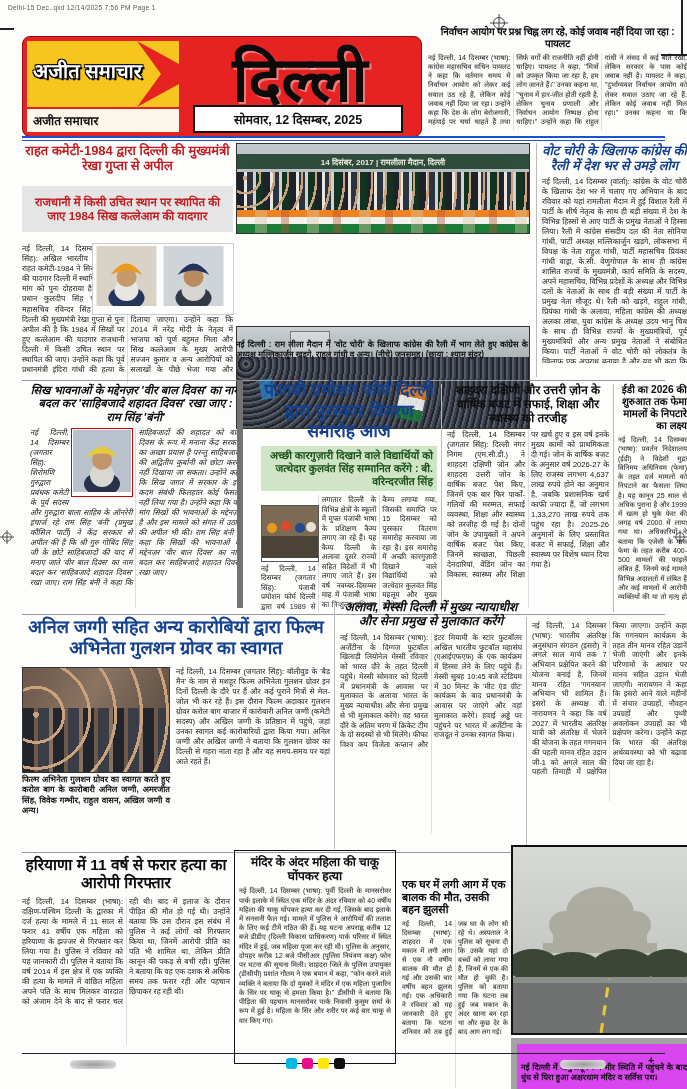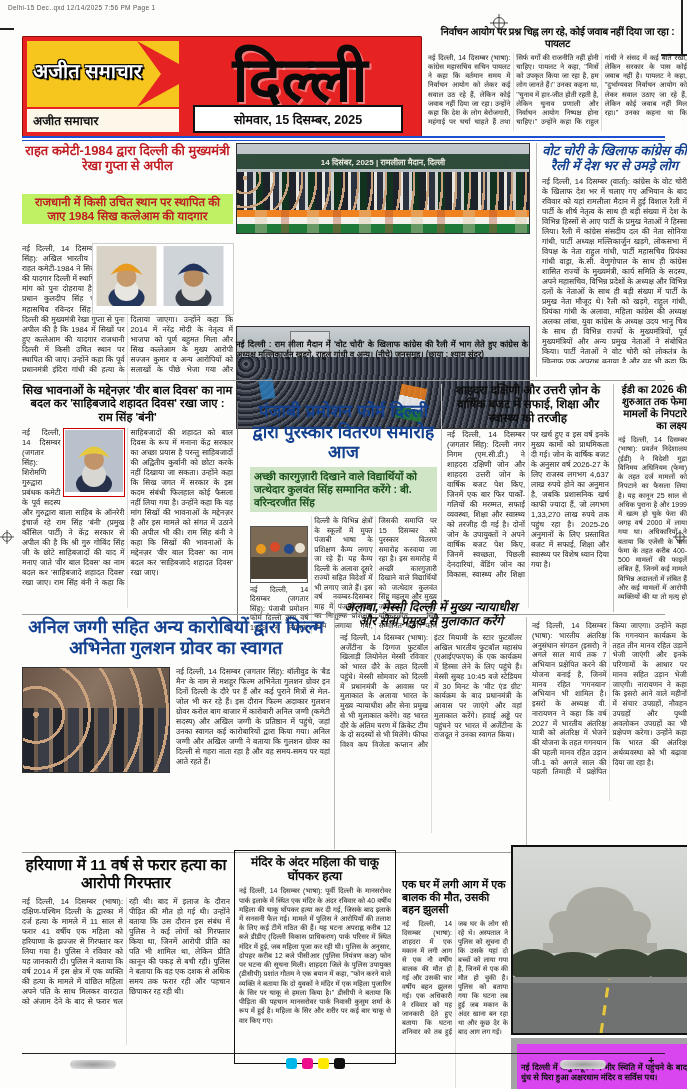--- a/index.html
+++ b/index.html
@@ -6,21 +6,21 @@
   .page{position:relative;width:687px;height:1089px;margin:0 auto;background:#fdfdfb;
         font-family:"Liberation Sans","DejaVu Sans",sans-serif;color:#111;overflow:hidden;}
   .abs{position:absolute;}
   
   .printline{position:absolute;top:4px;left:8px;font-size:6.5px;color:#555;letter-spacing:.3px;}
   .regmark{position:absolute;color:#444;}
   .trim-v{position:absolute;background:#222;}
   .trim-h{position:absolute;background:#222;}
   
   .masthead{position:absolute;left:22px;top:36px;width:398px;height:99px;background:#e62222;
-            border:1px solid #8f0d0d;border-radius:1px;}
+            border:1px solid #8f0d0d;border-radius:8px;}
   .brand-box{position:absolute;left:4px;top:4px;width:152px;height:66px;background:#f6c61e;overflow:hidden;}
   .brand-box .chev{position:absolute;right:-18px;top:0;width:60px;height:100%;background:#e62222;
             clip-path:polygon(0 0,100% 50%,0 100%,40% 50%);}
   .brand-text{position:absolute;left:6px;top:16px;width:130px;font-size:20px;font-weight:bold;color:#fff;
             text-shadow:-1px -1px 0 #000,1px -1px 0 #000,-1px 1px 0 #000,1px 1px 0 #000,2px 2px 0 #000;}
   .brand-sub{position:absolute;left:4px;top:72px;width:152px;height:23px;background:#fdf7ea;
             font-size:12px;font-weight:bold;color:#111;display:flex;align-items:center;padding-left:6px;box-sizing:border-box;}
   .paper-title{position:absolute;left:158px;top:-6px;width:238px;height:92px;display:flex;align-items:center;justify-content:center;
             font-size:62px;font-weight:bold;color:#0b0b0b;text-shadow:2px 2px 0 #ffffff66;}
   .date-box{position:absolute;left:170px;top:68px;width:206px;height:24px;background:#fff;border:2px solid #111;
@@ -29,23 +29,23 @@
   .blue-rule{position:absolute;left:22px;top:136px;width:643px;height:2px;border-top:2.5px solid #1d50d0;border-bottom:1.5px solid #1d50d0;}
   .hrule{position:absolute;left:22px;width:643px;height:0;border-top:1px solid #9a9a9a;}
   
   .body-txt{font-size:7.6px;line-height:1.32;text-align:justify;color:#161616;overflow:hidden;}
   .cols2{column-count:2;column-gap:6px;column-rule:1px solid #ddd;}
   .cols3{column-count:3;column-gap:6px;column-rule:1px solid #ddd;}
   .hl{font-weight:bold;text-align:center;line-height:1.18;}
   .hl-red{color:#c01e24;}
   .hl-blue{color:#14418f;}
   .hl-black{color:#0d0d0d;}
-  .kicker-pink{background:#bef264;color:#c01e24;font-weight:bold;text-align:center;
-               font-size:11.5px;line-height:1.25;padding:1px 4px;margin:20px 0;}
-  .kicker-green{background:#cfe5c6;color:#1b511b;font-weight:bold;text-align:left;
+  .kicker-pink{background:#e5e5e5;color:#c01e24;font-weight:bold;text-align:center;
+               font-size:11.5px;line-height:1.25;padding:9px 4px;margin:12px 0;}
+  .kicker-green{background:#cfe5c6;color:#1b511b;font-weight:bold;text-align:right;
                font-size:10.5px;line-height:1.25;padding:3px 4px;margin:4px 0;}
   .caption{font-size:8.2px;font-weight:bold;line-height:1.25;text-align:justify;color:#111;}
   
   .photo{position:relative;border:1px solid #333;overflow:hidden;background:#9aa0a8;}
   .stage-backdrop{position:absolute;inset:0;background:linear-gradient(#c3c9cc,#aeb5ba 55%,#8d949b);}
   .stage-bannerbar{position:absolute;left:0;top:10px;width:100%;height:15px;background:#20402c;opacity:.9;
         color:#f3efe2;font-size:8px;font-weight:bold;display:flex;align-items:center;justify-content:center;}
   .stage-people{position:absolute;left:0;top:28px;width:100%;height:40px;
         background:repeating-linear-gradient(90deg,#1d222b 0 7px,#e8e6df 7px 10px,#2c3340 10px 16px,#cfd2cf 16px 19px,#11331f 19px 26px);}
   .stage-people::before{content:"";position:absolute;inset:0;
@@ -107,21 +107,21 @@
       </svg>
   </div>
 
   <header class="masthead">
     <div class="brand-box">
       <div class="chev"></div>
       <div class="brand-text">अजीत समाचार</div>
     </div>
     <div class="brand-sub">अजीत समाचार</div>
     <div class="paper-title">दिल्ली</div>
-    <div class="date-box">सोमवार, 15 दिसम्बर, 2025</div>
+    <div class="date-box">सोमवार, 12 दिसम्बर, 2025</div>
   </header>
 
   <section class="abs" style="left:428px;top:26px;width:259px;height:108px;">
     <div class="hl hl-black" style="font-size:10px;letter-spacing:-0.2px;">निर्वाचन आयोग पर प्रश्न चिह्न लग रहे, कोई जवाब नहीं दिया जा रहा : पायलट</div>
     <div class="body-txt cols3" style="margin-top:3px;height:78px;font-size:7px;">नई दिल्ली, 14 दिसम्बर (भाषा): कांग्रेस महासचिव सचिन पायलट ने कहा कि वर्तमान समय में निर्वाचन आयोग को लेकर कई सवाल उठ रहे हैं, लेकिन कोई जवाब नहीं दिया जा रहा। उन्होंने कहा कि देश के लोग बेरोजगारी, महंगाई पर चर्चा चाहते हैं तथा सिर्फ वर्गों की राजनीति नहीं होनी चाहिए। पायलट ने कहा, ''मित्रों को उपकृत किया जा रहा है, हम लोग जानते हैं।'' उनका कहना था, ''चुनाव में हार-जीत होती रहती है, लेकिन चुनाव प्रणाली और निर्वाचन आयोग निष्पक्ष होना चाहिए।'' उन्होंने कहा कि राहुल गांधी ने संसद में कई बातें रखीं, लेकिन सरकार के पास कोई जवाब नहीं है। पायलट ने कहा, ''दुर्भाग्यवश निर्वाचन आयोग को लेकर सवाल उठाए जा रहे हैं, लेकिन कोई जवाब नहीं मिल रहा।'' उनका कहना था कि निर्वाचन आयोग को जवाब देना ही होगा।</div>
   </section>
 
   <div class="blue-rule"></div>
 
   <section class="abs" style="left:22px;top:143px;width:211px;height:236px;">
@@ -146,56 +146,56 @@
             <circle cx="30" cy="31" r="10" fill="#b98c60"></circle>
             <path d="M14 29 Q30 6 46 29 Q30 20 14 29 Z" fill="#22345e"></path>
           </svg>
       </div>
     </div>
   </section>
 
   <section class="abs" style="left:236px;top:143px;width:294px;height:225px;">
     <figure class="photo abs" style="left:0;top:0;width:292px;height:89px;margin:0;">
       <div class="stage-backdrop"></div>
-      <div class="stage-bannerbar">14 दिसंबर, 2025 | रामलीला मैदान, दिल्ली</div>
+      <div class="stage-bannerbar">14 दिसंबर, 2017 | रामलीला मैदान, दिल्ली</div>
       <div class="stage-people"></div>
       <div class="stage-table"></div>
     </figure>
     <figure class="photo abs" style="left:0;top:92px;width:292px;height:101px;margin:0;">
       <div class="crowd-sky"></div>
       <div class="crowd-screen"></div>
       <div class="crowd-mass crowd-flags"></div>
     </figure>
     <figcaption class="caption abs" style="left:0;top:197px;width:292px;">नई दिल्ली : राम लीला मैदान में 'वोट चोरी' के खिलाफ कांग्रेस की रैली में भाग लेते हुए कांग्रेस के अध्यक्ष मल्लिकार्जुन खड़गे, राहुल गांधी व अन्य। (नीचे) जनसमूह।  (छाया : श्याम सुंदर)</figcaption>
   </section>
 
   <section class="abs" style="left:536px;top:143px;width:151px;height:234px;border-left:1px solid #bbb;padding-left:5px;box-sizing:border-box;">
     <div class="hl hl-blue" style="font-size:13px;font-style:italic;">वोट चोरी के खिलाफ कांग्रेस की रैली में देश भर से उमड़े लोग</div>
     <div class="body-txt" style="margin-top:3px;height:186px;">नई दिल्ली, 14 दिसम्बर (वार्ता): कांग्रेस के वोट चोरी के खिलाफ देश भर में चलाए गए अभियान के बाद रविवार को यहां रामलीला मैदान में हुई विशाल रैली में पार्टी के शीर्ष नेतृत्व के साथ ही बड़ी संख्या में देश के विभिन्न हिस्सों से आए पार्टी के प्रमुख नेताओं ने हिस्सा लिया। रैली में कांग्रेस संसदीय दल की नेता सोनिया गांधी, पार्टी अध्यक्ष मल्लिकार्जुन खड़गे, लोकसभा में विपक्ष के नेता राहुल गांधी, पार्टी महासचिव प्रियंका गांधी वाड्रा, के.सी. वेणुगोपाल के साथ ही कांग्रेस शासित राज्यों के मुख्यमंत्री, कार्य समिति के सदस्य, अपने महासचिव, विभिन्न प्रदेशों के अध्यक्ष और विभिन्न दलों के नेताओं के साथ ही बड़ी संख्या में पार्टी के प्रमुख नेता मौजूद थे। रैली को खड़गे, राहुल गांधी, प्रियंका गांधी के अलावा, महिला कांग्रेस की अध्यक्ष अलका लांबा, युवा कांग्रेस के अध्यक्ष उदय भानु चिब के साथ ही विभिन्न राज्यों के मुख्यमंत्रियों, पूर्व मुख्यमंत्रियों और अन्य प्रमुख नेताओं ने संबोधित किया। पार्टी नेताओं ने वोट चोरी को लोकतंत्र के खिलाफ एक अपराध बताया है और यह भी कहा कि इसे बर्दाश्त नहीं किया जाएगा। पार्टी नेताओं का कहना था कि अब देश के हर घर में वोट चोरी होने का अहसास पहुंच चुका है इसलिए वोट चोरों को गद्दी छोड़नी पड़ेगी।</div>
   </section>
 
   <div class="hrule" style="top:380px;"></div>
 
-  <section class="abs" style="left:22px;top:384px;width:211px;height:228px;">
+  <section class="abs" style="left:30px;top:384px;width:211px;height:228px;font-style:italic;">
     <div class="hl hl-black" style="font-size:11.3px;">सिख भावनाओं के मद्देनज़र 'वीर बाल दिवस' का नाम बदल कर 'साहिबजादे शहादत दिवस' रखा जाए : राम सिंह 'बंनी'</div>
     <div class="body-txt cols2" style="margin-top:4px;height:180px;">
       <span style="float:right;margin:0 0 2px 2px;border:1px solid #c00;padding:1px;background:#fff;">
         <svg width="58" height="62" viewBox="0 0 58 62">
             <rect width="58" height="62" fill="#b9c2cc"></rect>
             <ellipse cx="29" cy="54" rx="18" ry="12" fill="#27324a"></ellipse>
             <ellipse cx="29" cy="45" rx="12" ry="12" fill="#d9d7d2"></ellipse>
             <circle cx="29" cy="30" r="10" fill="#c2946a"></circle>
             <path d="M13 28 Q29 5 45 28 Q29 19 13 28 Z" fill="#e6c93c"></path>
           </svg>
       </span>
       <span>नई दिल्ली, 14 दिसम्बर (जगतार सिंह): शिरोमणि गुरुद्वारा प्रबंधक कमेटी के पूर्व सदस्य और गुरुद्वारा बाला साहिब के ऑनरेरी इंचार्ज रहे राम सिंह 'बंनी' (प्रमुख कौंसिल पार्टी) ने केंद्र सरकार से अपील की है कि श्री गुरु गोबिंद सिंह जी के छोटे साहिबजादों की याद में मनाए जाते 'वीर बाल दिवस' का नाम बदल कर 'साहिबजादे शहादत दिवस' रखा जाए। राम सिंह बंनी ने कहा कि साहिबजादों की शहादत को बाल दिवस के रूप में मनाना केंद्र सरकार का अच्छा प्रयास है परन्तु साहिबजादों की अद्वितीय कुर्बानी को छोटा करके नहीं दिखाया जा सकता। उन्होंने कहा कि सिख जगत में सरकार के इस कदम संबंधी फिलहाल कोई फैसला नहीं लिया गया है। उन्होंने कहा कि यह मांग सिखों की भावनाओं के मद्देनज़र है और इस मामले को संगत में उठाने की अपील भी की। राम सिंह बंनी ने कहा कि सिखों की भावनाओं के मद्देनज़र 'वीर बाल दिवस' का नाम बदल कर 'साहिबजादे शहादत दिवस' रखा जाए।</span>
     </div>
   </section>
 
-  <section class="abs" style="left:237px;top:401px;width:200px;height:228px;border-left:1px solid #737373;padding-left:12px;box-sizing:border-box;">
+  <section class="abs" style="left:237px;top:380px;width:200px;height:228px;border-left:6px solid #737373;padding-left:18px;box-sizing:border-box;">
     <div class="hl hl-blue" style="font-size:17.5px;">पंजाबी प्रमोशन फोर्म दिल्ली द्वारा पुरस्कार वितरण समारोह आज</div>
     <div class="kicker-green">अच्छी कारगुज़ारी दिखाने वाले विद्यार्थियों को जत्थेदार कुलवंत सिंह सम्मानित करेंगे : बी. वरिन्दरजीत सिंह</div>
     <div class="body-txt cols3" style="height:118px;font-size:7.2px;">
       <span style="float:left;margin:10px 2px 2px 0;border:1px solid #555;">
         <svg width="56" height="52" viewBox="0 0 56 52">
             <rect width="56" height="52" fill="#7d6a55"></rect>
             <rect y="30" width="56" height="22" fill="#4a4336"></rect>
             <circle cx="10" cy="22" r="5" fill="#e89b1e"></circle>
             <circle cx="24" cy="20" r="5" fill="#d84a2a"></circle>
             <circle cx="38" cy="22" r="5" fill="#224a8c"></circle>
@@ -215,20 +215,21 @@
     <div class="hl hl-black" style="font-size:10.2px;text-align:right;">ईडी का 2026 की शुरुआत तक फेमा मामलों के निपटारे का लक्ष्य</div>
     <div class="body-txt" style="margin-top:3px;height:165px;font-size:7px;">नई दिल्ली, 14 दिसम्बर (भाषा): प्रवर्तन निदेशालय (ईडी) ने विदेशी मुद्रा विनिमय अधिनियम (फेमा) के तहत दर्ज मामलों को निपटाने का फैसला लिया है। यह कानून 25 साल से अधिक पुराना है और 1999 में खत्म हो चुके फेरा की जगह वर्ष 2000 में लाया गया था। अधिकारियों ने बताया कि एजेंसी के पास फेमा के तहत करीब 400-500 मामलों की फाइलें लंबित हैं, जिनमें कई मामले विभिन्न अदालतों में लंबित हैं और कई मामलों में आरोपी व्यक्तियों की या तो मृत्यु हो चुकी है या उनका पता नहीं चल रहा है। अधिकारियों ने कहा कि इस प्रक्रिया को अगले कुछ महीनों में पूरा करने का लक्ष्य रखा गया है, और 2026 की पहली तिमाही तक यह काम पूरा हो सकता है।</div>
   </section>
 
   <div class="hrule" style="top:614px;"></div>
 
   <section class="abs" style="left:22px;top:617px;width:308px;height:232px;">
     <div class="hl hl-blue" style="font-size:18px;">अनिल जग्गी सहित अन्य कारोबियों द्वारा फिल्म अभिनेता गुलशन ग्रोवर का स्वागत</div>
     <figure class="abs" style="left:0;top:50px;width:148px;margin:0;">
       <div class="photo group-photo" style="width:146px;height:104px;"></div>
+      <figcaption class="caption" style="margin-top:2px;">फिल्म अभिनेता गुलशन ग्रोवर का स्वागत करते हुए करोल बाग के कारोबारी अनिल जग्गी, अमरजीत सिंह, विवेक गम्भीर, राहुल वासन, अखिल जग्गी व अन्य।</figcaption>
     </figure>
     <div class="body-txt abs" style="left:154px;top:50px;width:154px;height:180px;">नई दिल्ली, 14 दिसम्बर (जगतार सिंह): बॉलीवुड के 'बैड मैन' के नाम से मशहूर फिल्म अभिनेता गुलशन ग्रोवर इन दिनों दिल्ली के दौरे पर हैं और कई पुराने मित्रों से मेल-जोल भी कर रहे हैं। इस दौरान फिल्म अदाकार गुलशन ग्रोवर करोल बाग बाजार में कारोबारी अनिल जग्गी (कमेटी सदस्य) और अखिल जग्गी के प्रतिष्ठान में पहुंचे, जहां उनका स्वागत कई कारोबारियों द्वारा किया गया। अनिल जग्गी और अखिल जग्गी ने बताया कि गुलशन ग्रोवर का दिल्ली से गहरा नाता रहा है और वह समय-समय पर यहां आते रहते हैं।</div>
   </section>
 
   <section class="abs" style="left:334px;top:600px;width:188px;height:249px;border-left:1px solid #bbb;padding-left:5px;box-sizing:border-box;">
     <div class="hl hl-black" style="font-size:12.2px;font-style:italic;">अलावा, मेस्सी दिल्ली में मुख्य न्यायाधीश और सेना प्रमुख से मुलाकात करेंगे</div>
     <div class="body-txt cols2" style="margin-top:4px;height:200px;font-size:7.4px;">नई दिल्ली, 14 दिसम्बर (भाषा): अर्जेंटीना के दिग्गज फुटबॉल खिलाड़ी लियोनेल मेस्सी रविवार को भारत दौरे के तहत दिल्ली पहुंचे। मेस्सी सोमवार को दिल्ली में प्रधानमंत्री के आवास पर मुलाकात के अलावा भारत के मुख्य न्यायाधीश और सेना प्रमुख से भी मुलाकात करेंगे। वह भारत दौरे के अंतिम चरण में क्रिकेट टीम के दो सदस्यों से भी मिलेंगे। फीफा विश्व कप विजेता कप्तान और इंटर मियामी के स्टार फुटबॉलर अखिल भारतीय फुटबॉल महासंघ (एआईएफएफ) के एक कार्यक्रम में हिस्सा लेने के लिए पहुंचे हैं। मेस्सी सुबह 10:45 बजे स्टेडियम में 30 मिनट के 'मीट एंड ग्रीट' कार्यक्रम के बाद प्रधानमंत्री के आवास पर जाएंगे और वहां मुलाकात करेंगे। हवाई अड्डे पर पहुंचने पर भारत में अर्जेंटीना के राजदूत ने उनका स्वागत किया।</div>
   </section>
 
   <section class="abs" style="left:526px;top:617px;width:161px;height:232px;border-left:1px solid #bbb;padding-left:5px;box-sizing:border-box;">

